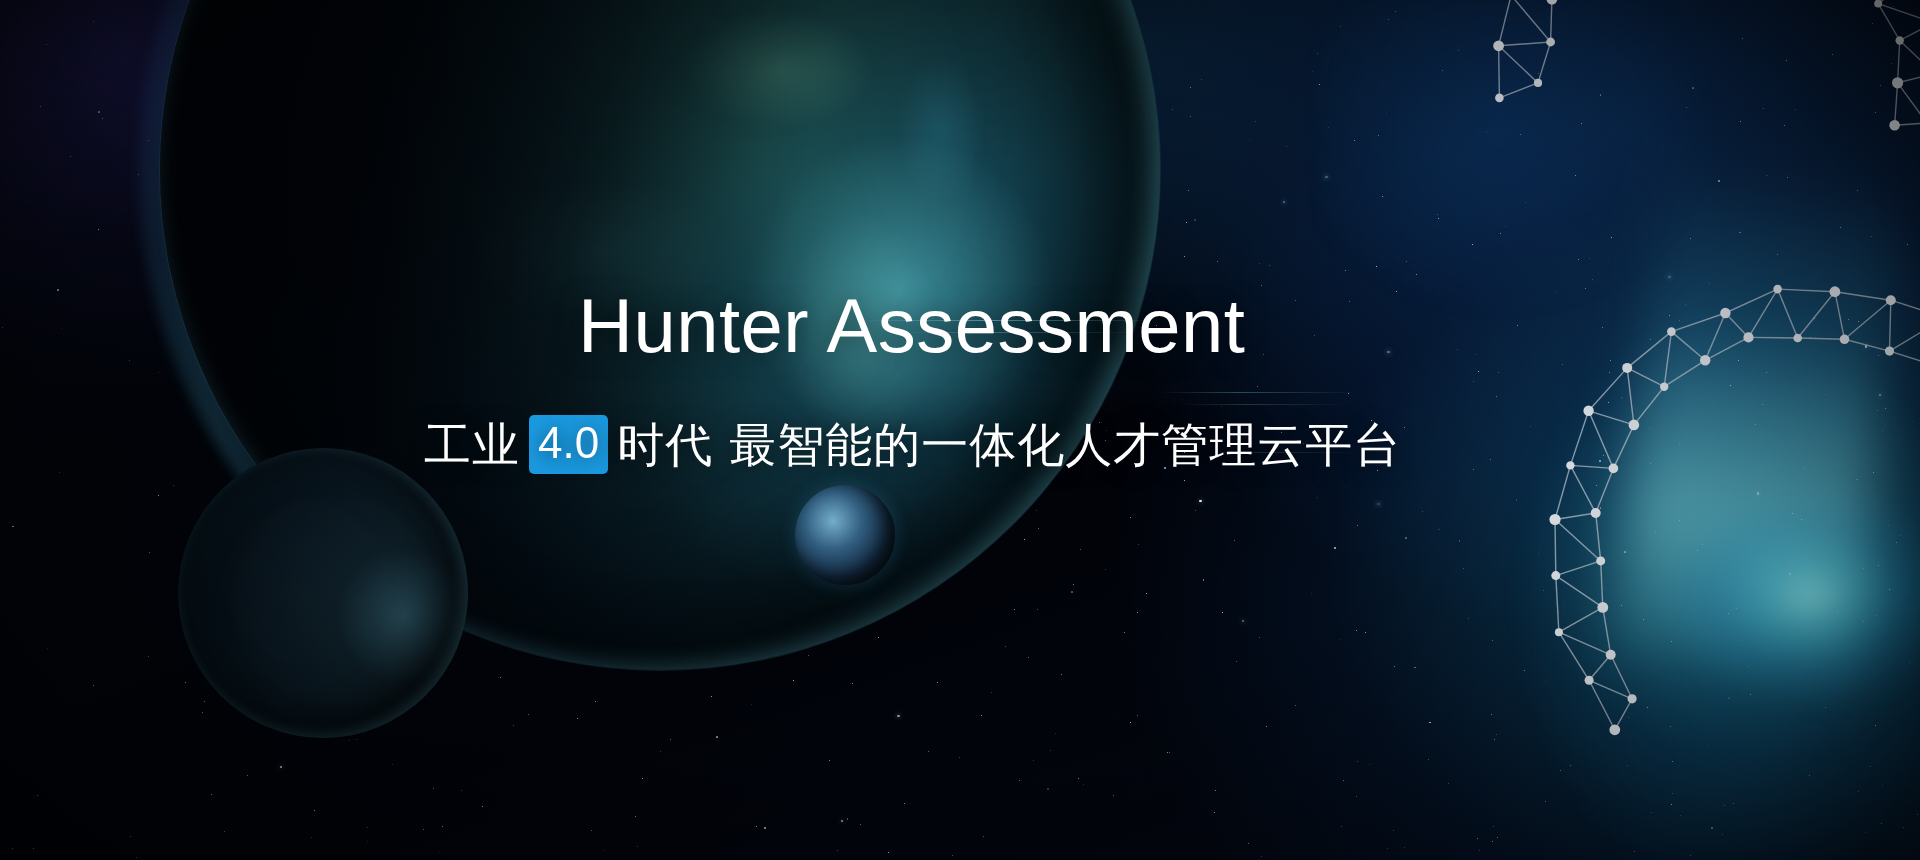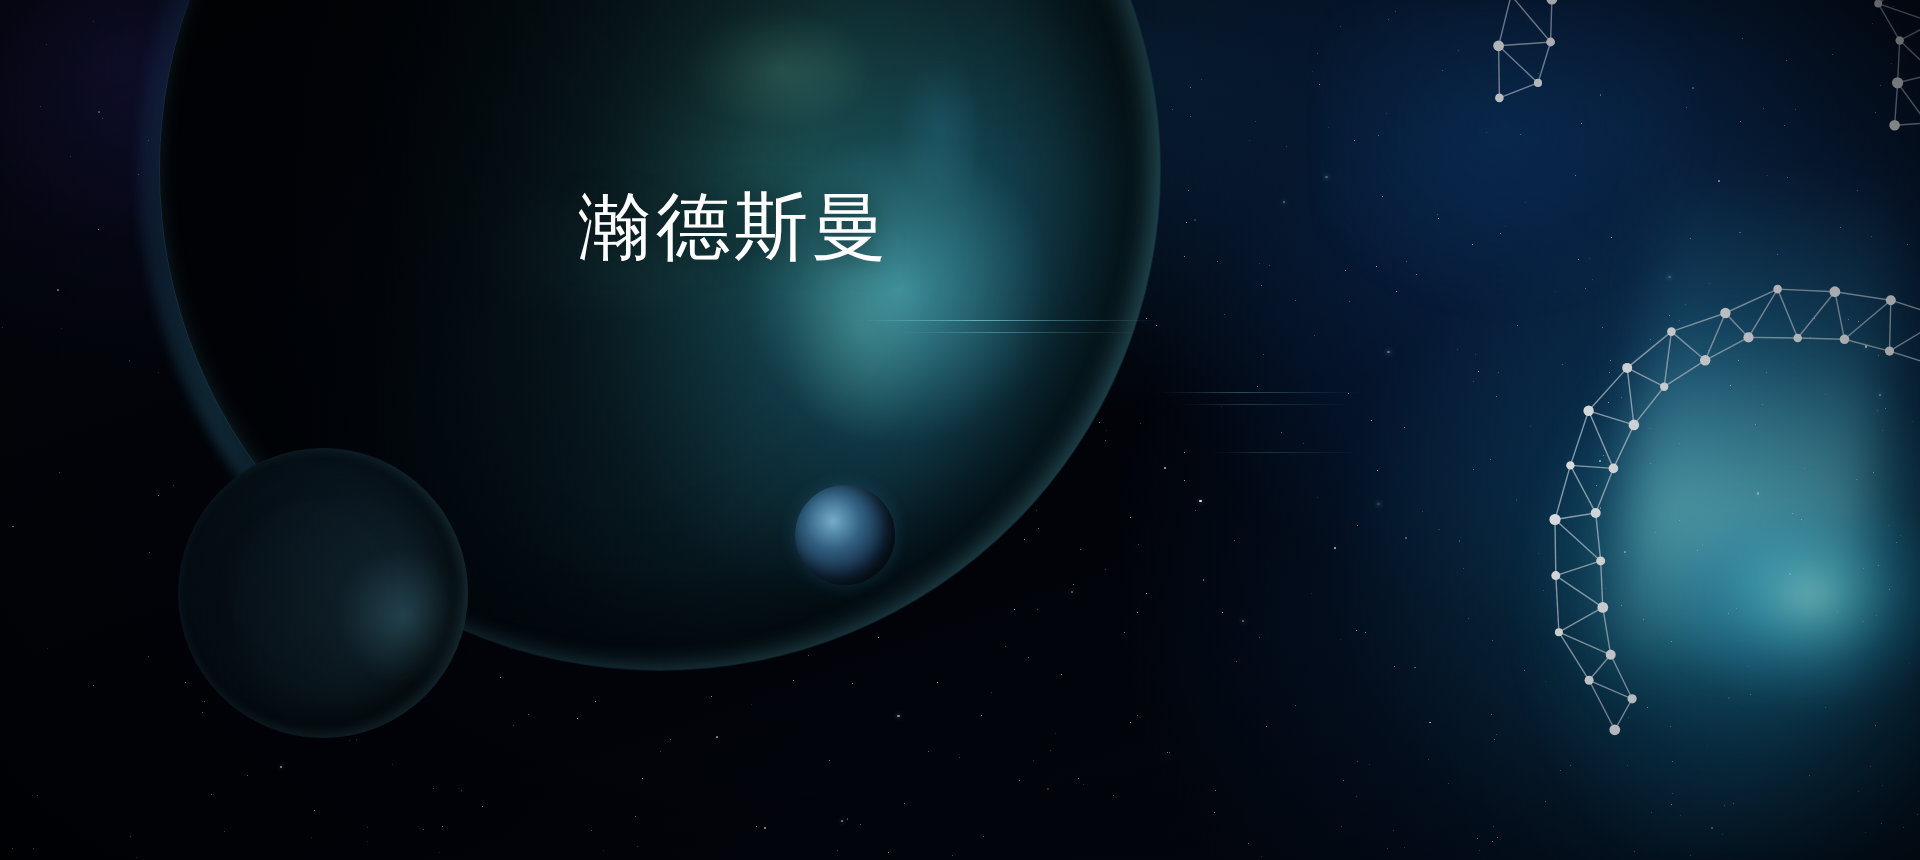--- a/index.html
+++ b/index.html
@@ -996,16 +996,23 @@
           <circle class="node" cx="518.0" cy="186.4" r="4.3"></circle>
           <circle class="node" cx="542.4" cy="228.5" r="5.0"></circle>
           <circle class="node" cx="544.1" cy="277.4" r="4.1"></circle>
         </g>
     </svg>
   </div>
 
   <div class="vignette"></div>
 
   <div class="copy">
-    <div class="brand-cn">瀚德斯曼</div>
+    <div class="brand-en">Hunter Assessment</div>
+    <div class="tagline">
+      <span class="tag-seg">工业</span>
+      <span class="badge-40">4.0</span>
+      <span class="tag-seg">时代</span>
+      <span class="tag-gap"></span>
+      <span class="tag-seg">最智能的一体化人才管理云平台</span>
+    </div>
   </div>
 
 </div>
 
 </body></html>

